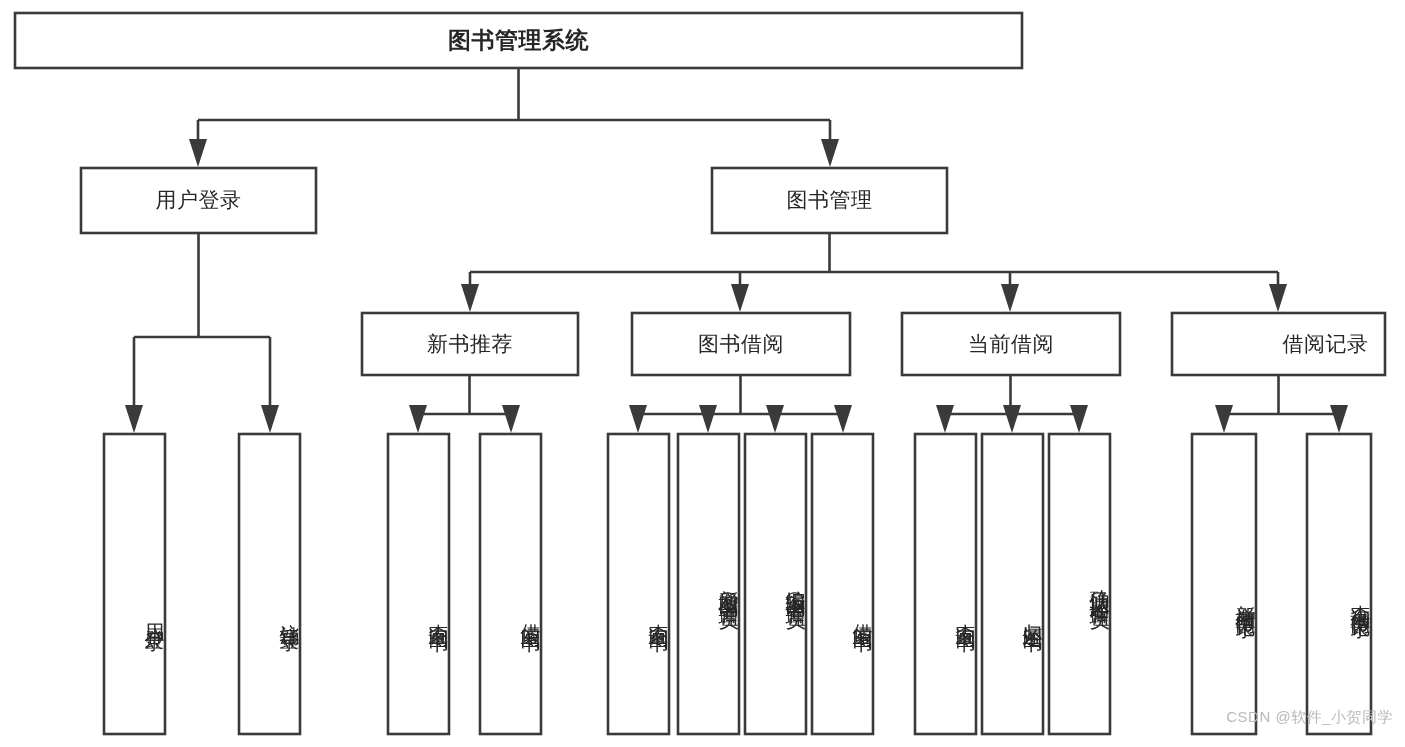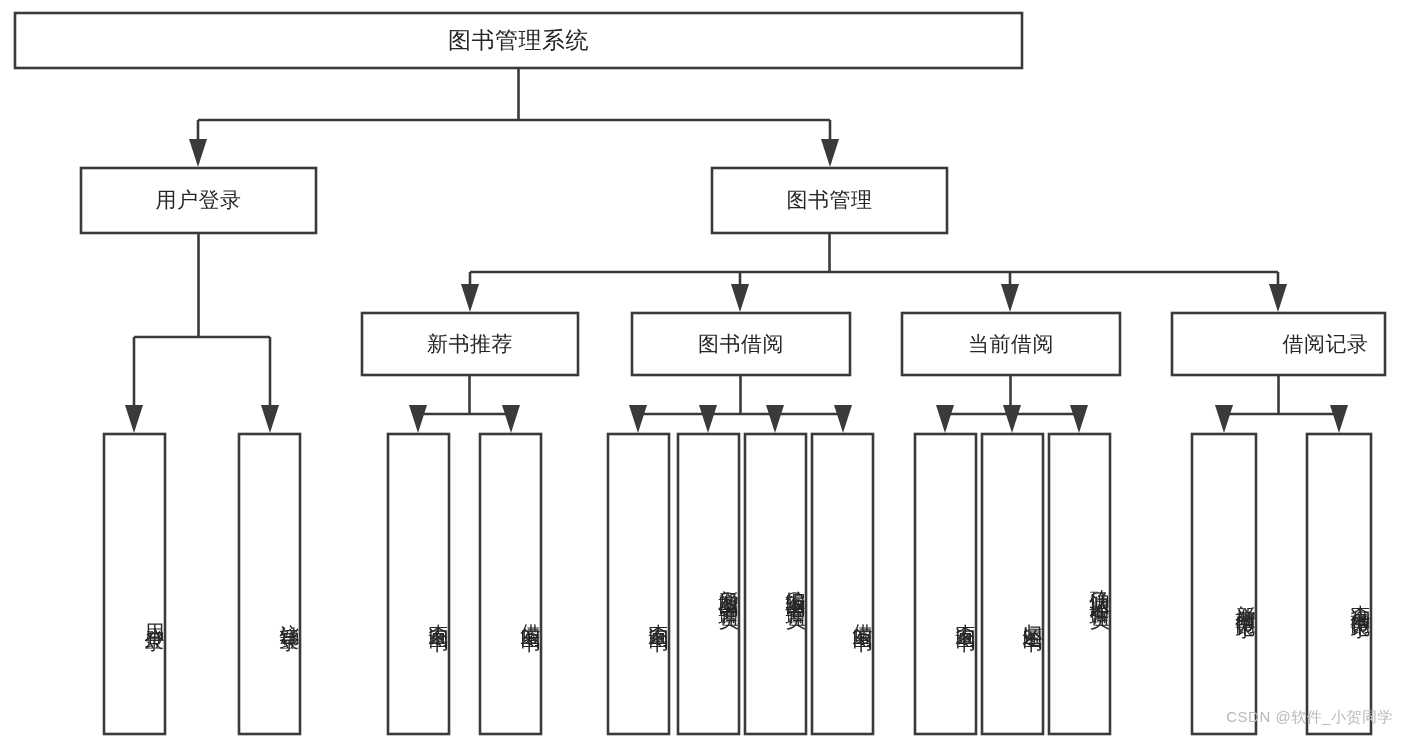--- a/index.html
+++ b/index.html
@@ -181,21 +181,21 @@
 
       <polygon class="arrow-head" points="936,405 954,405 945,433"></polygon>
       <polygon class="arrow-head" points="1003,405 1021,405 1012,433"></polygon>
       <polygon class="arrow-head" points="1070,405 1088,405 1079,433"></polygon>
 
       <polygon class="arrow-head" points="1215,405 1233,405 1224,433"></polygon>
       <polygon class="arrow-head" points="1330,405 1348,405 1339,433"></polygon>
     </g>
   </svg>
 
-  <div class="node-label" style="left:15px; top:13px; width:1007px; height:55px; font-size:23px;">图书管理系统</div>
+  <div class="node-label" style="left:15px; top:13px; width:1007px; height:55px; font-size:23px;font-weight:bold;">图书管理系统</div>
 
   <div class="node-label" style="left:81px; top:168px; width:235px; height:65px;">用户登录</div>
   <div class="node-label" style="left:362px; top:313px; width:216px; height:62px;">新书推荐</div>
 
   <div class="node-label" style="left:712px; top:168px; width:235px; height:65px;">图书管理</div>
   <div class="node-label" style="left:902px; top:313px; width:218px; height:62px;">当前借阅</div>
   <div class="node-label" style="left:632px; top:313px; width:218px; height:62px;">图书借阅</div>
   <div class="node-label" style="left:1172px; top:313px; width:213px; height:62px;padding-left:47px;">借阅记录</div>
 
   <div class="node-label vertical" style="left:104px; top:494px; width:61px; height:240px;">用户登录</div>

